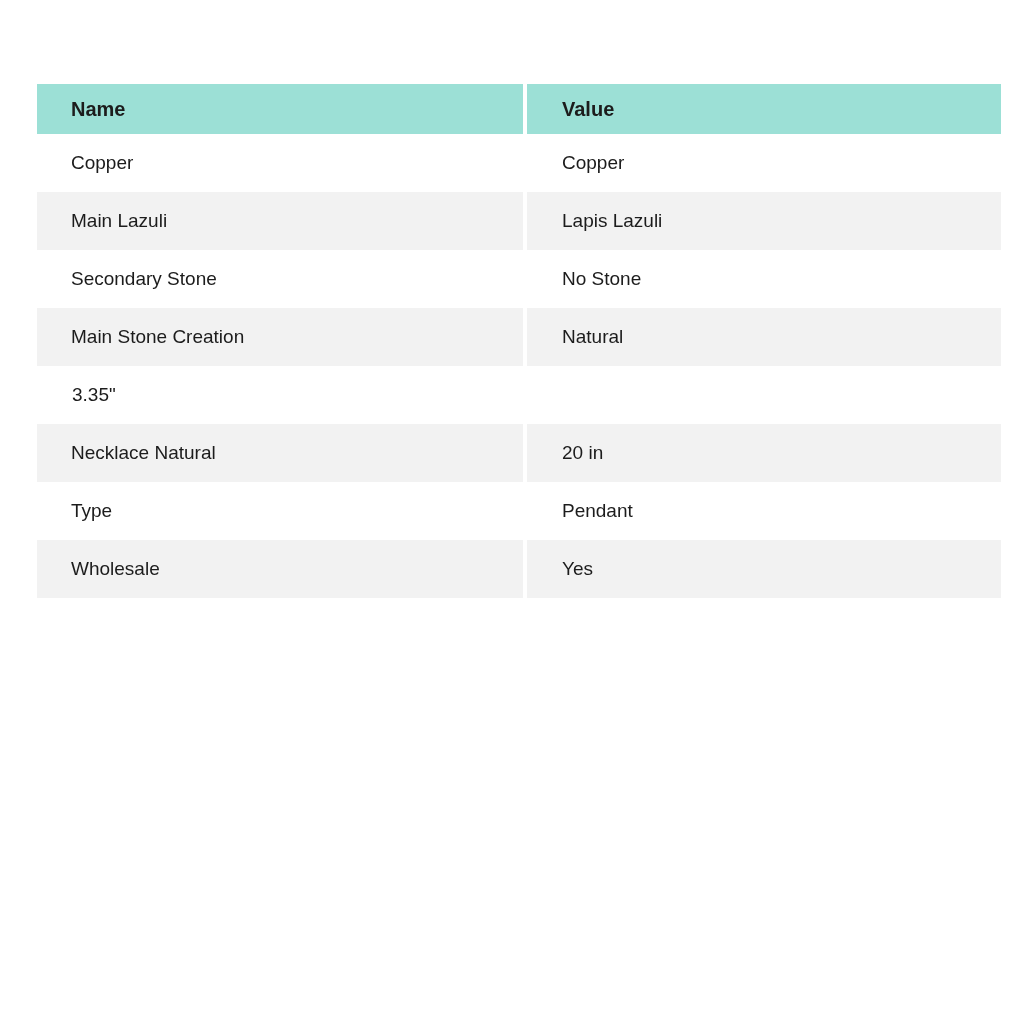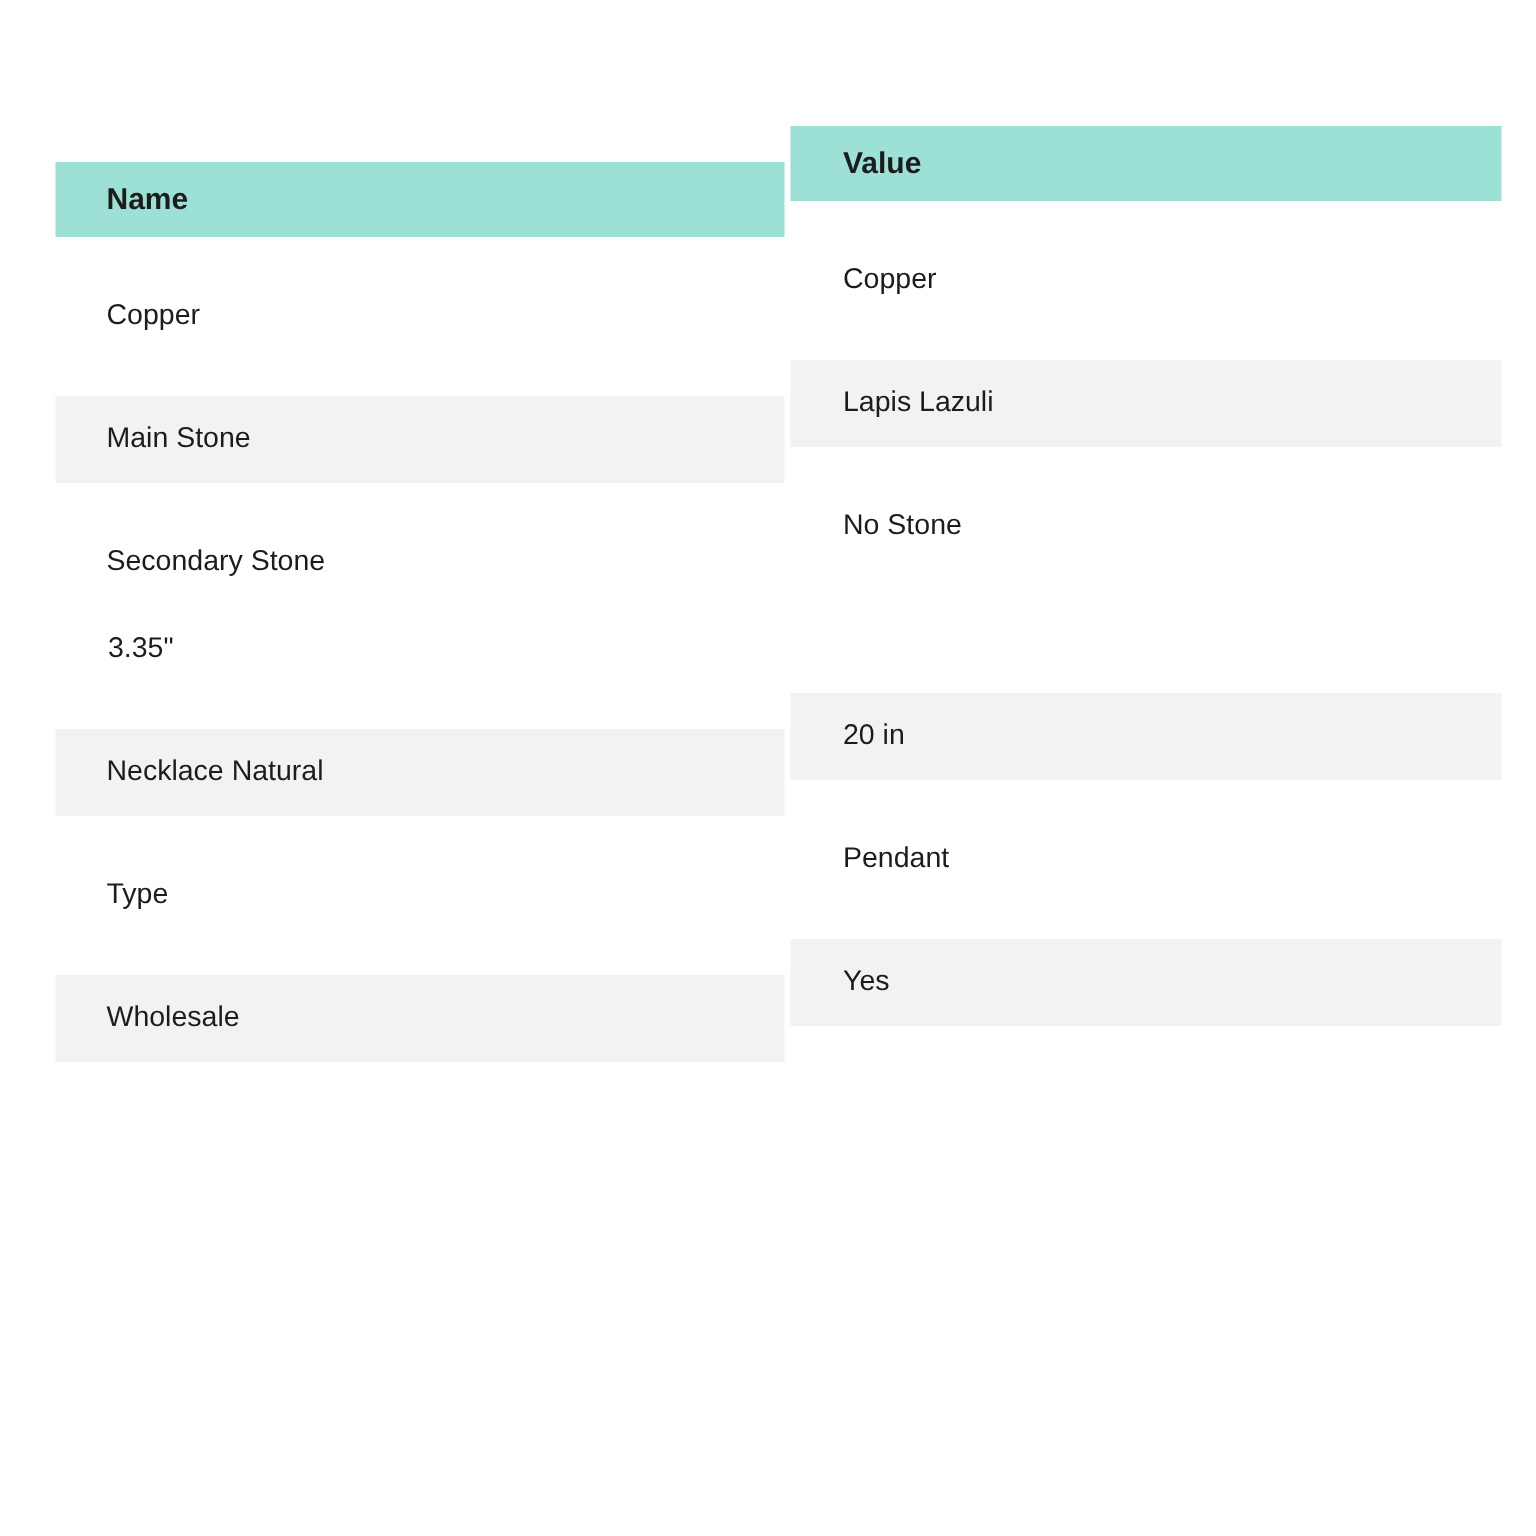--- a/index.html
+++ b/index.html
@@ -25,21 +25,20 @@
     display: flex;
     align-items: center;
     font-size: 19px;
     overflow: hidden;
     white-space: nowrap;
   }
   .cell.name-col {
     width: 486px;
     padding-left: 34px;
     flex: 0 0 486px;
-    margin-top: 24px;
   }
   .cell.value-col {
     flex: 1 1 auto;
     padding-left: 35px;
   }
   .header-row .cell {
     height: 50px;
     font-weight: 700;
     font-size: 20px;
     background: var(--header-bg, #9ce0d6);
@@ -59,26 +58,30 @@
   <div class="row header-row">
     <div class="cell name-col">Name</div>
     <div class="cell value-col">Value</div>
   </div>
   <div id="table-body">
       <div class="row body-row">
         <div class="cell name-col">Copper</div>
         <div class="cell value-col">Copper</div>
       </div>
       <div class="row body-row alt">
-        <div class="cell name-col">Main Stone</div>
+        <div class="cell name-col">Main Lazuli</div>
         <div class="cell value-col">Lapis Lazuli</div>
       </div>
       <div class="row body-row">
         <div class="cell name-col">Secondary Stone</div>
         <div class="cell value-col">No Stone</div>
+      </div>
+      <div class="row body-row alt">
+        <div class="cell name-col">Main Stone Creation</div>
+        <div class="cell value-col">Natural</div>
       </div>
       <div class="row body-row">
         <div class="cell value-col">3.35"</div>
       </div>
       <div class="row body-row alt">
         <div class="cell name-col">Necklace Natural</div>
         <div class="cell value-col">20 in</div>
       </div>
       <div class="row body-row">
         <div class="cell name-col">Type</div>

